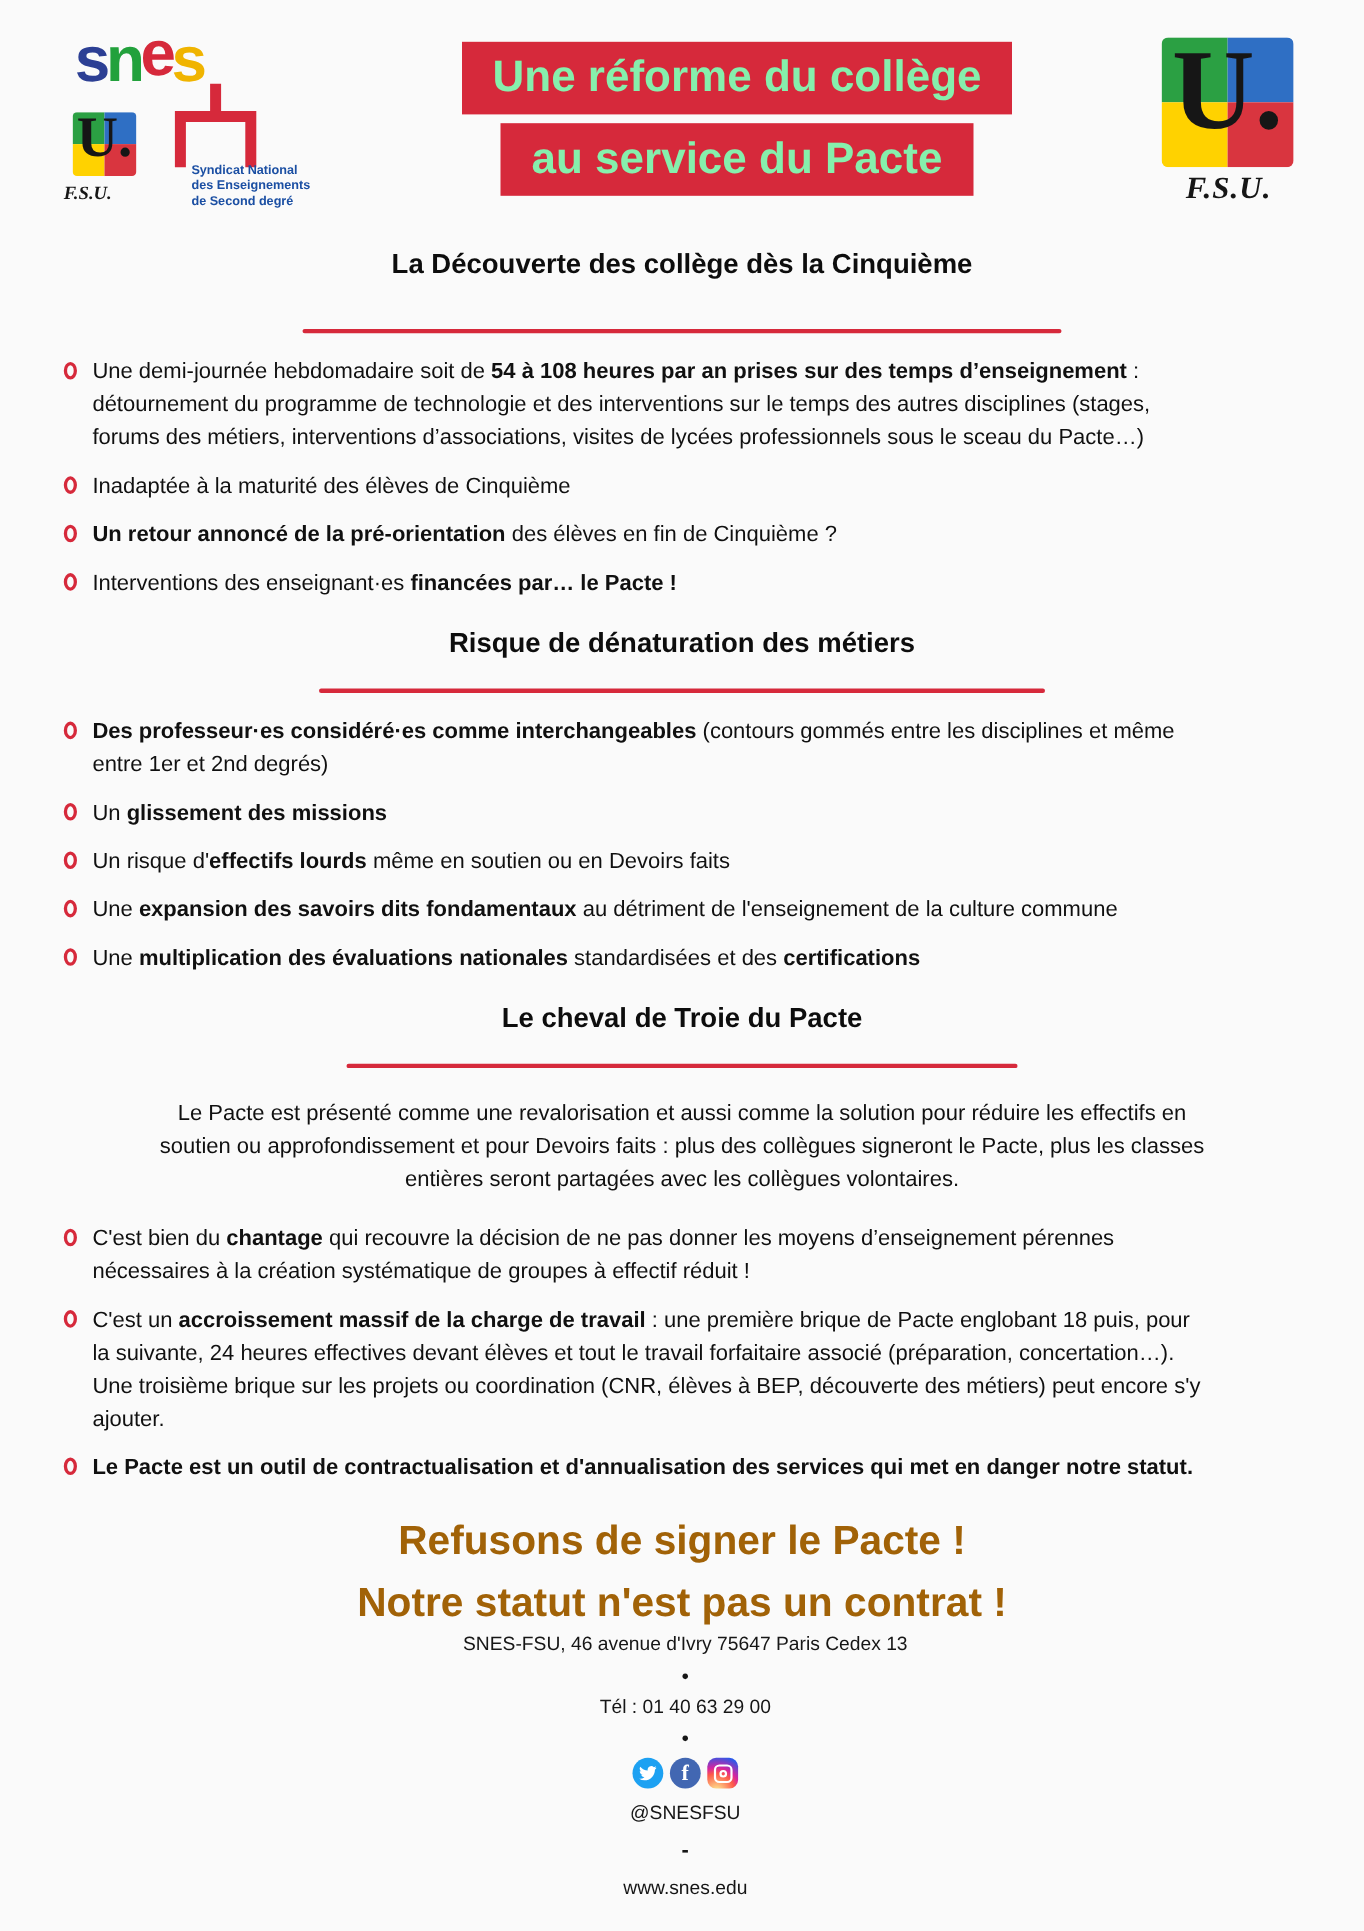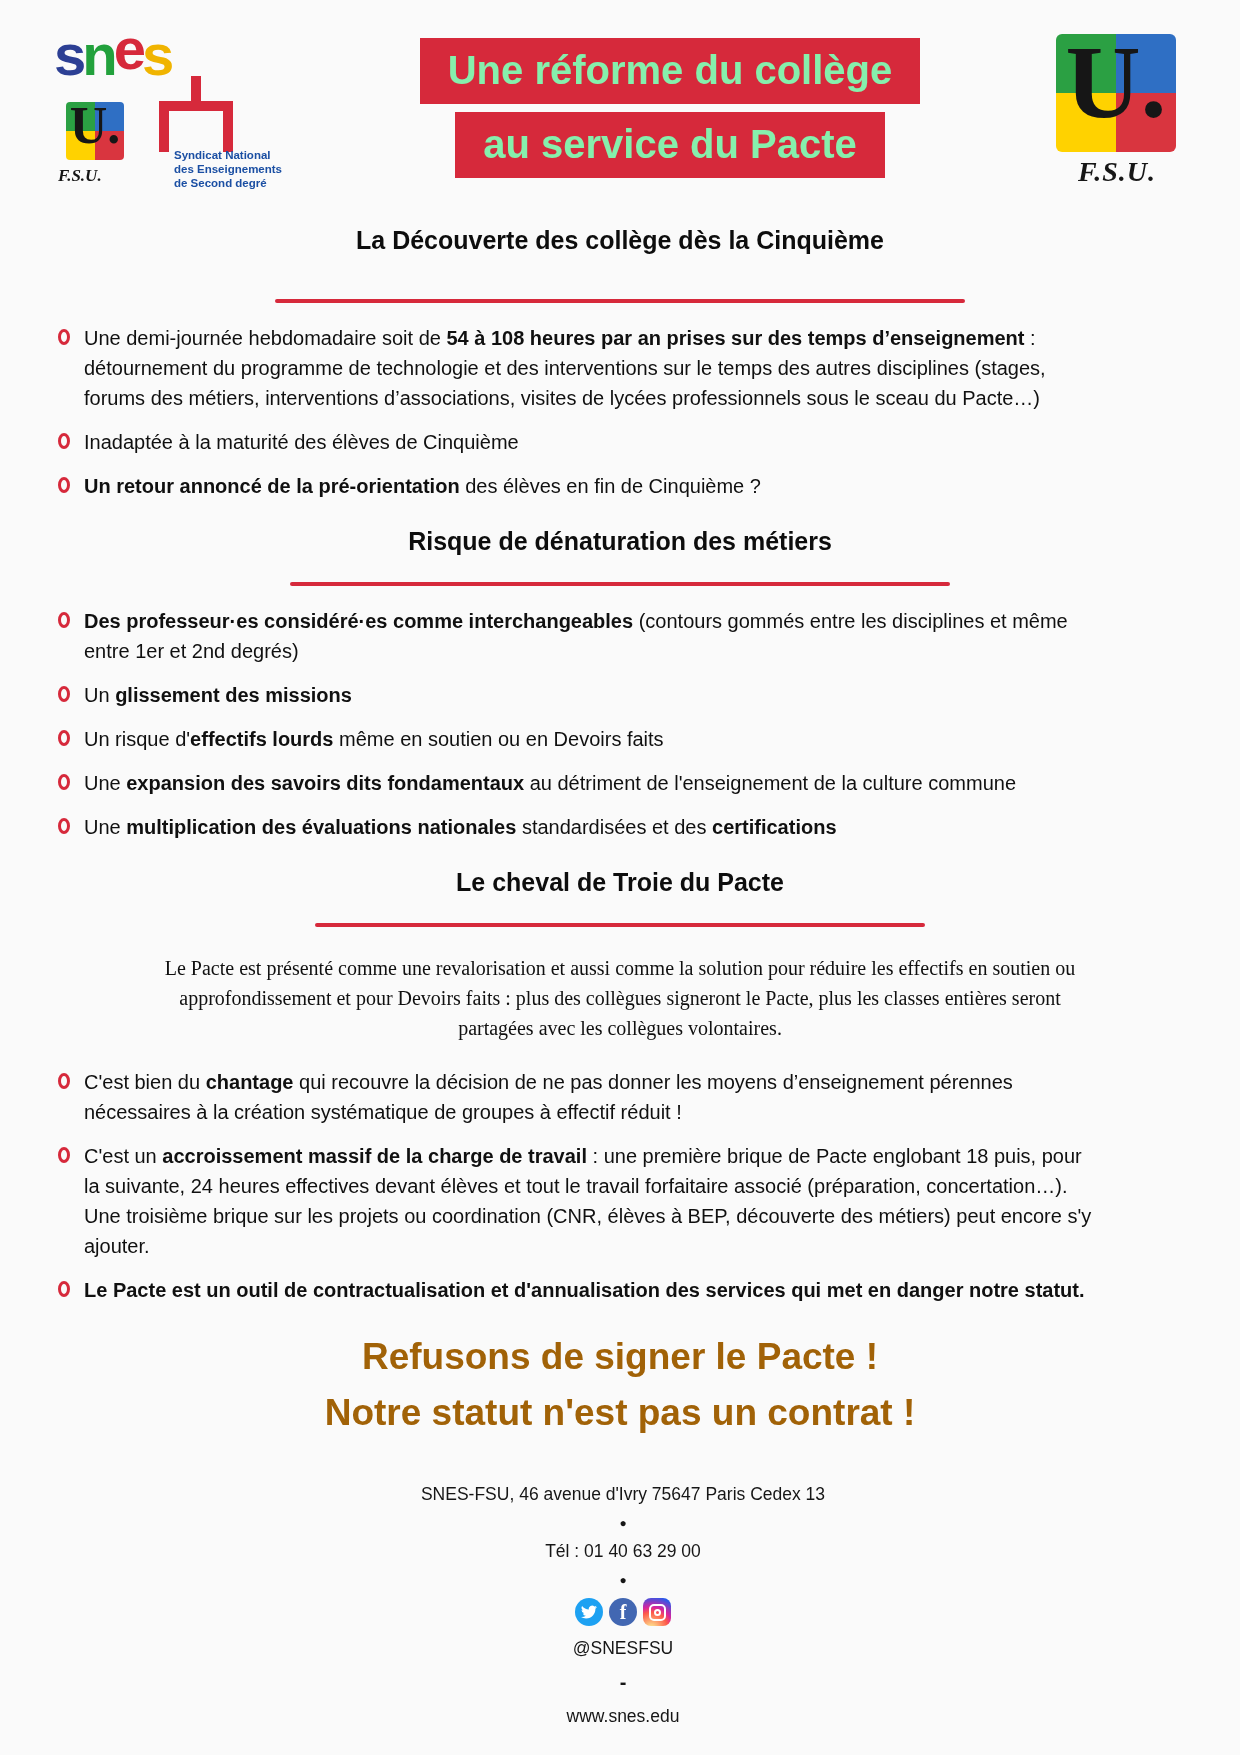--- a/index.html
+++ b/index.html
@@ -11,21 +11,21 @@
     color:#111;
     -webkit-font-smoothing:antialiased;
   }
   .page { width:1240px; height:1755px; display:flex; flex-direction:column; overflow:hidden; }
 
   
   header { display:flex; justify-content:space-between; align-items:flex-start; padding:26px 44px 0 52px; height:196px; }
 
   
   .snes-logo { position:relative; width:250px; height:168px; flex:0 0 auto; }
-  .snes-letters { position:absolute; top:0; left:2px; font-weight:800; font-size:58px; letter-spacing:-4px; line-height:1; }
+  .snes-letters { position:absolute; top:0; left:16px; font-weight:800; font-size:58px; letter-spacing:-4px; line-height:1; }
   .snes-letters span { display:inline-block; }
   .snes-letters .lt-e { transform:translateY(-6px); }
   .snes-figure { position:absolute; left:98px; top:50px; }
   .snes-patch { position:absolute; left:14px; top:76px; width:58px; height:58px; display:grid; grid-template-columns:1fr 1fr; grid-template-rows:1fr 1fr; border-radius:4px; overflow:hidden; }
   .snes-patch i { display:block; }
   .patch-g { background:#2ba043; } .patch-b { background:#2f6fc4; }
   .patch-y { background:#ffd200; } .patch-r { background:#d9353f; }
   .patch-u { position:absolute; left:14px; top:70px; width:58px; text-align:center; font-family:"Liberation Serif", serif; font-weight:700; font-size:52px; line-height:60px; color:#161616; }
   .snes-fsu-small { position:absolute; left:6px; top:140px; font-family:"Liberation Serif", serif; font-style:italic; font-weight:700; font-size:17px; color:#161616; }
   .snes-subtitle { position:absolute; left:122px; top:122px; color:#1b4fa3; font-weight:700; font-size:11.5px; line-height:14px; }
@@ -48,21 +48,21 @@
   .rule-1 { width:690px; margin-top:44px; }
   .rule-2 { width:660px; }
   .rule-3 { width:610px; }
 
   ul.bullets { list-style:none; margin:20px 0 0; padding:0; }
   ul.bullets li { display:flex; align-items:flex-start; margin-bottom:14px; font-size:20px; line-height:30px; color:#101010;margin-top:12px; }
   ul.bullets li .marker { flex:0 0 auto; width:12px; height:16px; border:3.6px solid #d6293b; border-radius:50%; margin:6px 14px 0 2px; }
   ul.bullets li b { font-weight:700; }
   .btxt { max-width:1010px; }
 
-  .intro-para { max-width:950px; margin:26px auto 24px; text-align:center; font-size:20px; line-height:30px; color:#101010;font-family:Liberation Serif, serif; }
+  .intro-para { max-width:950px; margin:26px auto 24px; text-align:center; font-size:20px; line-height:30px; color:#101010; }
 
   
   .cta { margin-top:24px; text-align:center; color:#a16207; font-weight:800; font-size:37px; line-height:1.5; }
 
   
   footer { margin-top:auto; display:flex; align-items:center; gap:12px; padding:0 30px 28px 36px; font-size:17.5px; color:#161616; white-space:nowrap;flex-direction:column; }
   .dot { font-size:12px; line-height:1; }
   .social-row { display:flex; align-items:center; gap:6px; }
   .icon-circle { width:28px; height:28px; border-radius:50%; display:flex; align-items:center; justify-content:center; }
   .tw { background:#1da1f2; }
@@ -128,20 +128,24 @@
           <span class="marker"></span>
           <span class="btxt"><span>Une demi-journée hebdomadaire soit de </span><b>54 à 108 heures par an prises sur des temps d’enseignement</b><span> : détournement du programme de technologie et des interventions sur le temps des autres disciplines (stages, forums des métiers, interventions d’associations, visites de lycées professionnels sous le sceau du Pacte…)</span></span>
         </li>
         <li>
           <span class="marker"></span>
           <span class="btxt"><span>Inadaptée à la maturité des élèves de Cinquième</span></span>
         </li>
         <li>
           <span class="marker"></span>
           <span class="btxt"><b>Un retour annoncé de la pré-orientation</b><span> des élèves en fin de Cinquième ?</span></span>
+        </li>
+        <li>
+          <span class="marker"></span>
+          <span class="btxt"><span>Interventions des enseignant·es </span><b>financées par… le Pacte !</b></span>
         </li>
       </ul>
 
     <h2 class="section-heading">Risque de dénaturation des métiers</h2>
     <hr class="rule rule-2">
     <ul class="bullets">
         <li>
           <span class="marker"></span>
           <span class="btxt"><b>Des professeur·es considéré·es comme interchangeables</b><span> (contours gommés entre les disciplines et même entre 1er et 2nd degrés)</span></span>
         </li>

